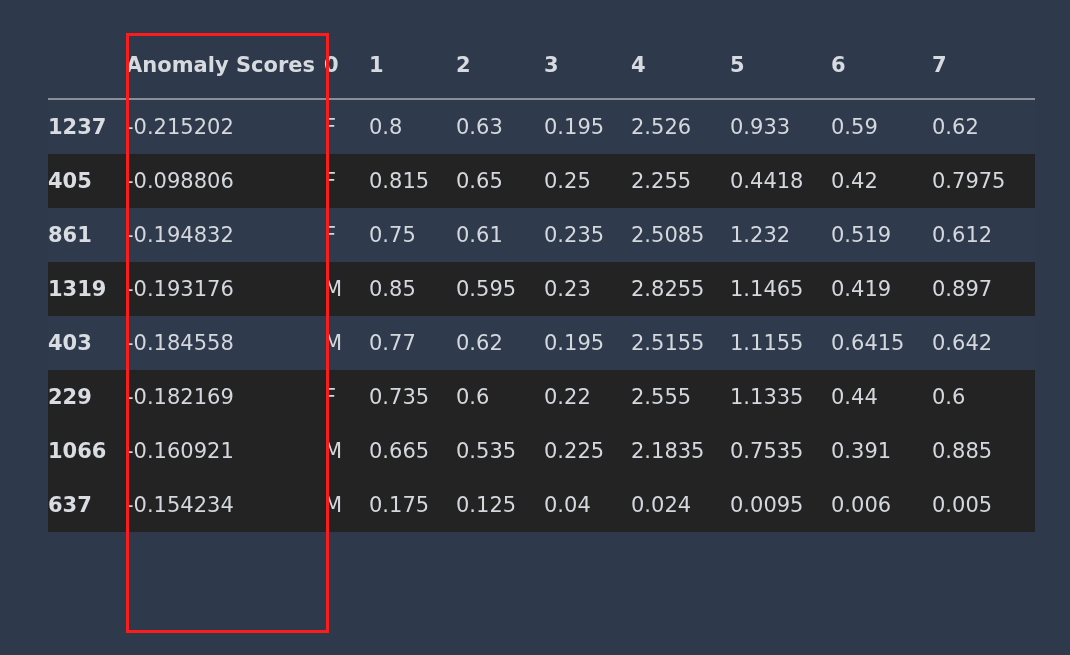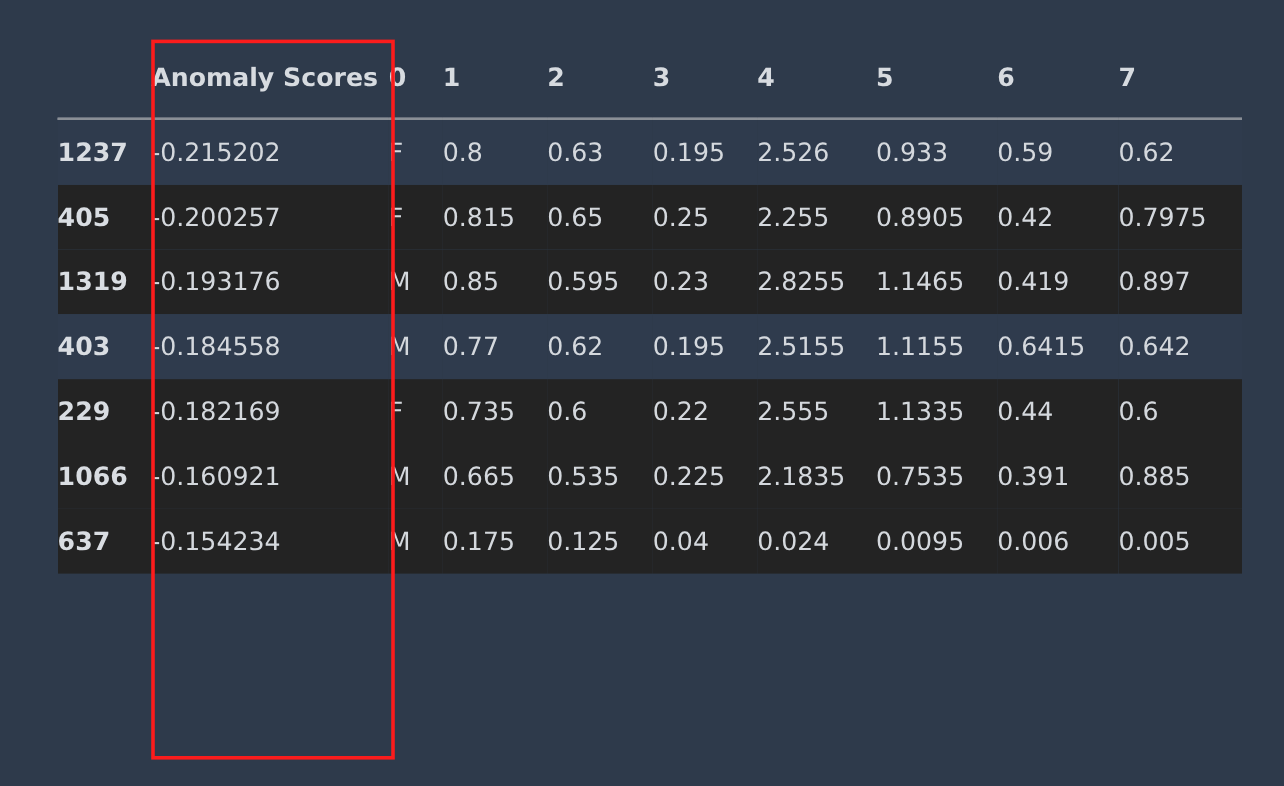--- a/index.html
+++ b/index.html
@@ -150,29 +150,41 @@
             <td class="num-cell c1">0.8</td>
             <td class="num-cell c2">0.63</td>
             <td class="num-cell c3">0.195</td>
             <td class="num-cell c4">2.526</td>
             <td class="num-cell c5">0.933</td>
             <td class="num-cell c6">0.59</td>
             <td class="num-cell c7">0.62</td>
           </tr>
           <tr class="even-row">
             <td class="idx-cell">405</td>
-            <td class="score-cell">-0.200257</td>
+            <td class="score-cell">-0.098806</td>
             <td class="num-cell c0">F</td>
             <td class="num-cell c1">0.815</td>
             <td class="num-cell c2">0.65</td>
             <td class="num-cell c3">0.25</td>
             <td class="num-cell c4">2.255</td>
-            <td class="num-cell c5">0.8905</td>
+            <td class="num-cell c5">0.4418</td>
             <td class="num-cell c6">0.42</td>
             <td class="num-cell c7">0.7975</td>
+          </tr>
+          <tr class="odd-row">
+            <td class="idx-cell">861</td>
+            <td class="score-cell">-0.194832</td>
+            <td class="num-cell c0">F</td>
+            <td class="num-cell c1">0.75</td>
+            <td class="num-cell c2">0.61</td>
+            <td class="num-cell c3">0.235</td>
+            <td class="num-cell c4">2.5085</td>
+            <td class="num-cell c5">1.232</td>
+            <td class="num-cell c6">0.519</td>
+            <td class="num-cell c7">0.612</td>
           </tr>
           <tr class="even-row">
             <td class="idx-cell">1319</td>
             <td class="score-cell">-0.193176</td>
             <td class="num-cell c0">M</td>
             <td class="num-cell c1">0.85</td>
             <td class="num-cell c2">0.595</td>
             <td class="num-cell c3">0.23</td>
             <td class="num-cell c4">2.8255</td>
             <td class="num-cell c5">1.1465</td>

